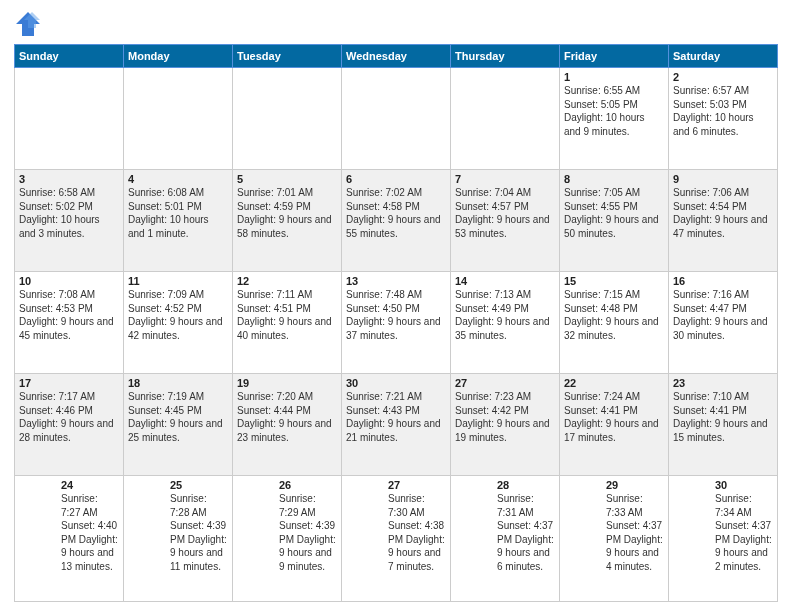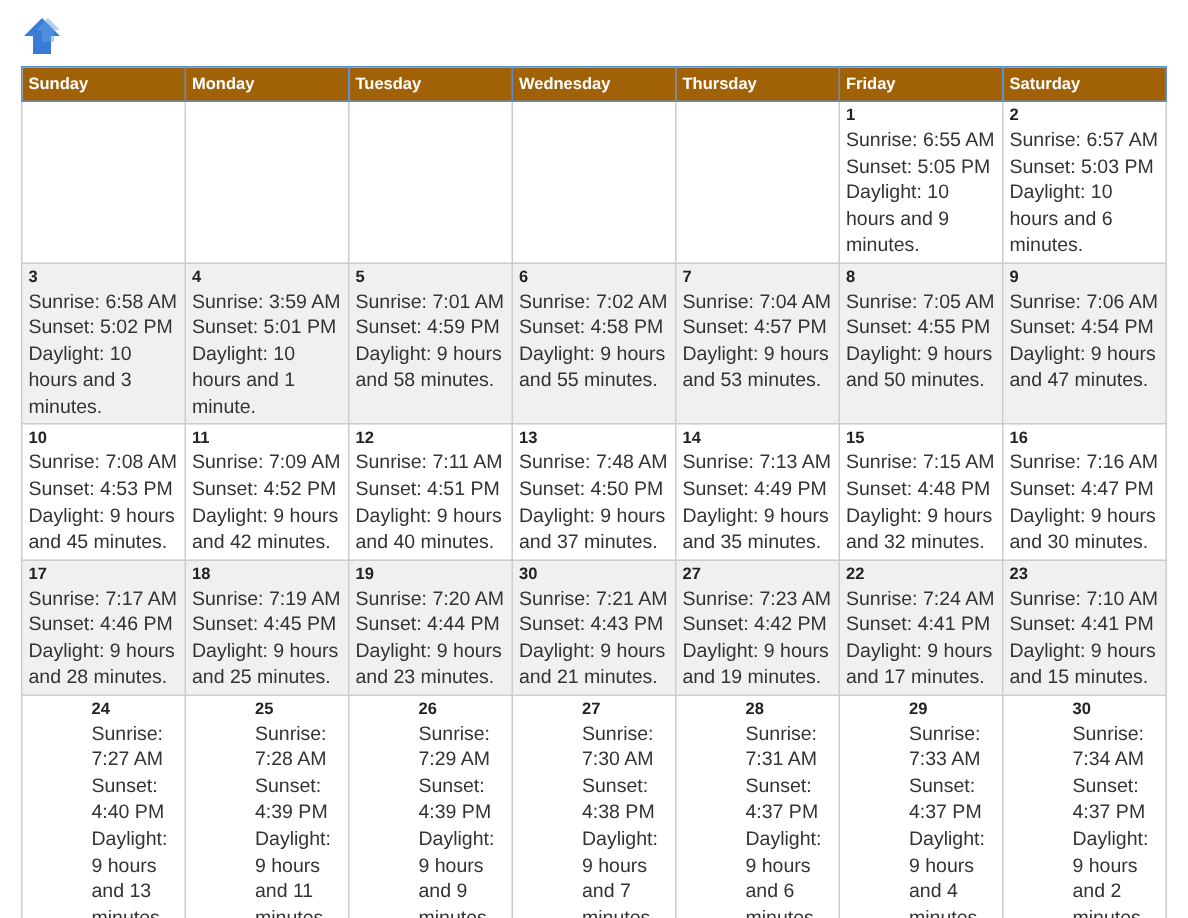--- a/index.html
+++ b/index.html
@@ -60,21 +60,21 @@
       color: #555;
     }
     .calendar {
       flex: 1;
       border: 1px solid #ccc;
       border-collapse: collapse;
       width: 100%;
       table-layout: fixed;
     }
     .calendar th {
-      background-color: #a16207;
+      background-color: #0369a1;
       color: white;
       font-size: 11px;
       font-weight: bold;
       padding: 5px 4px;
       text-align: left;
       border: 1px solid #5590dd;
     }
     .calendar td {
       vertical-align: top;
       border: 1px solid #ccc;
@@ -88,21 +88,21 @@
       background: #f5f5f5;
     }
     .day-num {
       font-size: 11px;
       font-weight: bold;
       color: #222;
       display: block;
       margin-bottom: 1px;
     }
     .day-info {
-      font-size: 13px;
+      font-size: 10px;
       color: #333;
       line-height: 1.35;
     }
     .empty-cell {
       background: #fff !important;
     }
     .calendar tbody tr:nth-child(odd) td {
       background: #fff;
     }
     .calendar tbody tr:nth-child(even) td {
@@ -170,21 +170,21 @@
         </tr>
         <tr class="row2">
           <td>
             <span class="day-num">3</span>
             <div class="day-info">Sunrise: 6:58 AM
 Sunset: 5:02 PM
 Daylight: 10 hours and 3 minutes.</div>
           </td>
           <td>
             <span class="day-num">4</span>
-            <div class="day-info">Sunrise: 3:59 AM
+            <div class="day-info">Sunrise: 6:08 AM
 Sunset: 5:01 PM
 Daylight: 10 hours and 1 minute.</div>
           </td>
           <td>
             <span class="day-num">5</span>
             <div class="day-info">Sunrise: 7:01 AM
 Sunset: 4:59 PM
 Daylight: 9 hours and 58 minutes.</div>
           </td>
           <td>

